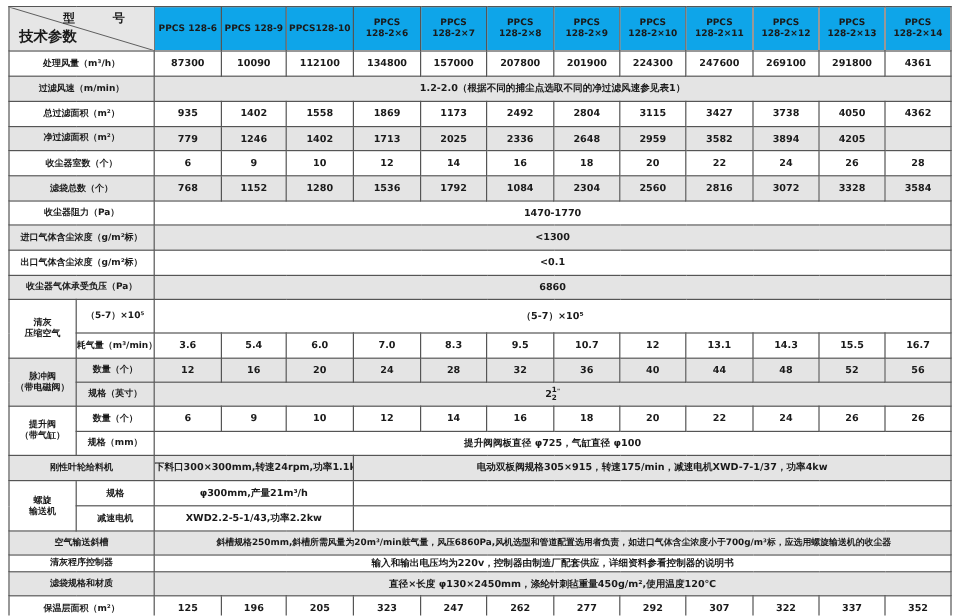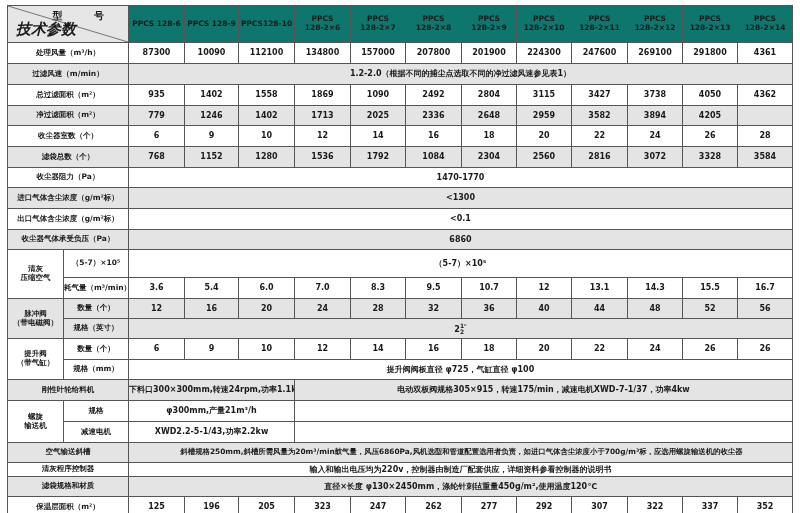--- a/index.html
+++ b/index.html
@@ -2,28 +2,28 @@
 <html><head>
 <meta charset="utf-8">
 <style>
   html, body { margin:0; padding:0; background:#ffffff; }
   body { width:800px; height:513px; position:relative; overflow:hidden;
          font-family:"DejaVu Sans", "Liberation Sans", sans-serif; color:#1a1a1a; }
   table.spec { position:absolute; left:7px; top:5px; width:785px; border-collapse:collapse;
                table-layout:fixed; font-size:8px; font-weight:bold; }
   table.spec td, table.spec th { border:1px solid #555; text-align:center; vertical-align:middle;
                padding:0; overflow:hidden; white-space:nowrap; line-height:1.15; }
-  table.spec th { background:#0f766e; font-size:7.5px; }
+  table.spec th { background:#0ea5e9; font-size:7.5px; }
   tr.g td { background:#e4e4e4; }
   tr.w td { background:#ffffff; }
   td.lbl { font-size:7.5px;margin-left:24px; }
   td.corner { position:relative; background:#e6e6e6; height:36px; }
   .corner-line { position:absolute; left:0; top:0; width:100%; height:100%; }
   .corner-top { position:absolute; right:10px; top:4px; font-size:10px; letter-spacing:14px;text-align:right; }
-  .corner-bot { position:absolute; left:8px; bottom:4px; font-size:15px;font-style:italic; }
+  .corner-bot { position:absolute; left:8px; bottom:4px; font-size:12px; }
   sup { font-size:5px; }
   .frac { display:inline-block; vertical-align:middle; font-size:6px; line-height:6px; text-align:center; }
 </style>
 </head>
 <body>
 
 <table class="spec">
   <colgroup>
     <col style="width:56px">
       <col style="width:65px">
@@ -84,21 +84,21 @@
     <td colspan="2" class="lbl">过滤风速（m/min）</td>
     <td colspan="12">1.2-2.0（根据不同的捕尘点选取不同的净过滤风速参见表1）</td>
   </tr>
 
   <tr class="w" style="height:21px">
     <td colspan="2" class="lbl">总过滤面积（m²）</td>
     <td>935</td>
     <td>1402</td>
     <td>1558</td>
     <td>1869</td>
-    <td>1090</td>
+    <td>1173</td>
     <td>2492</td>
     <td>2804</td>
     <td>3115</td>
     <td>3427</td>
     <td>3738</td>
     <td>4050</td>
     <td>4362</td>
   </tr>
 
   <tr class="g" style="height:20px">

